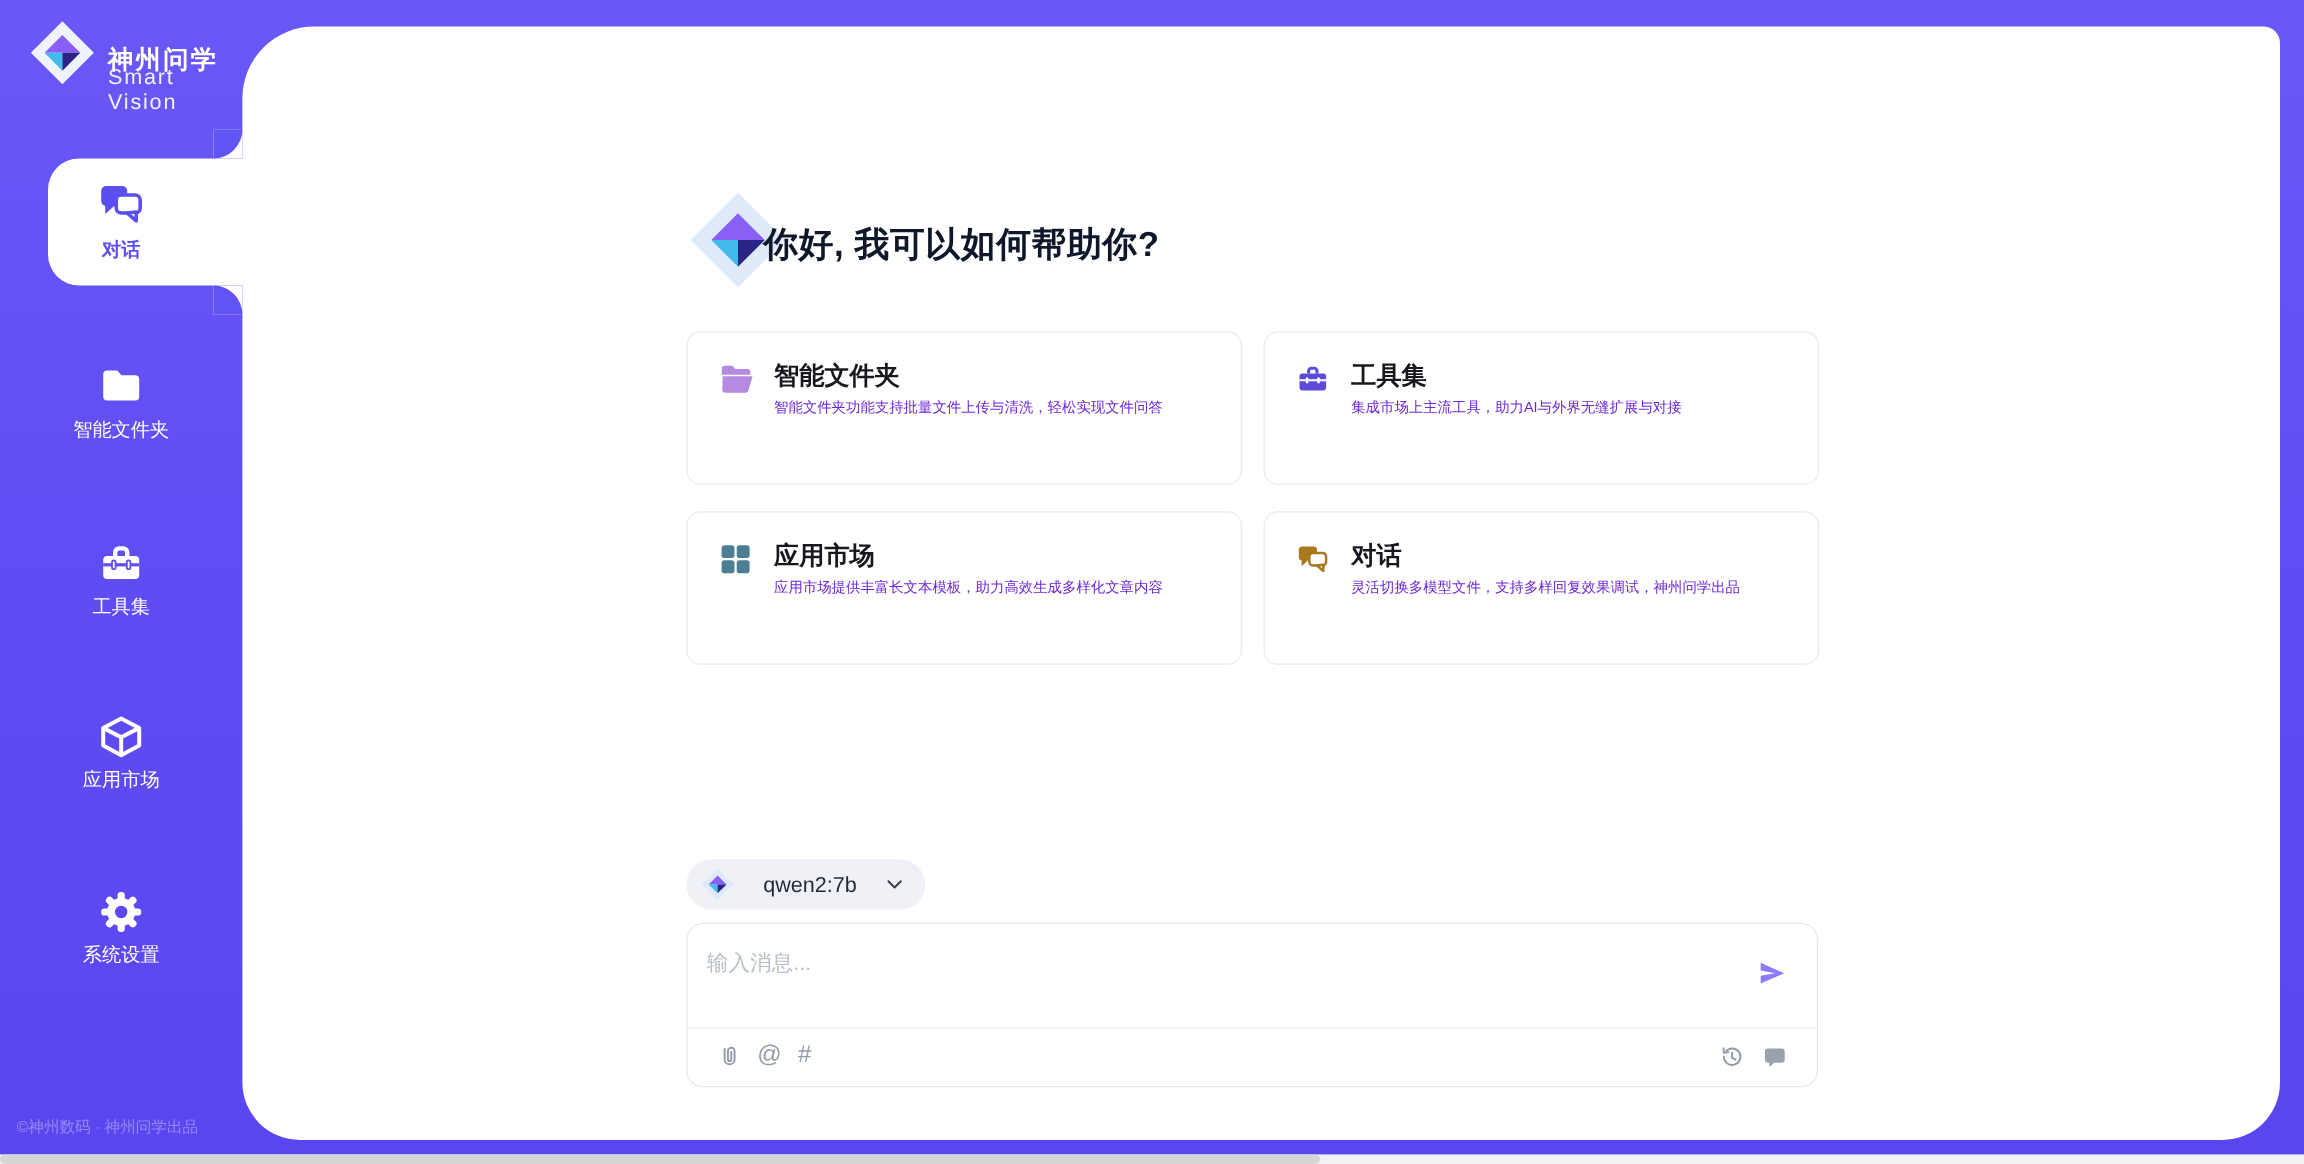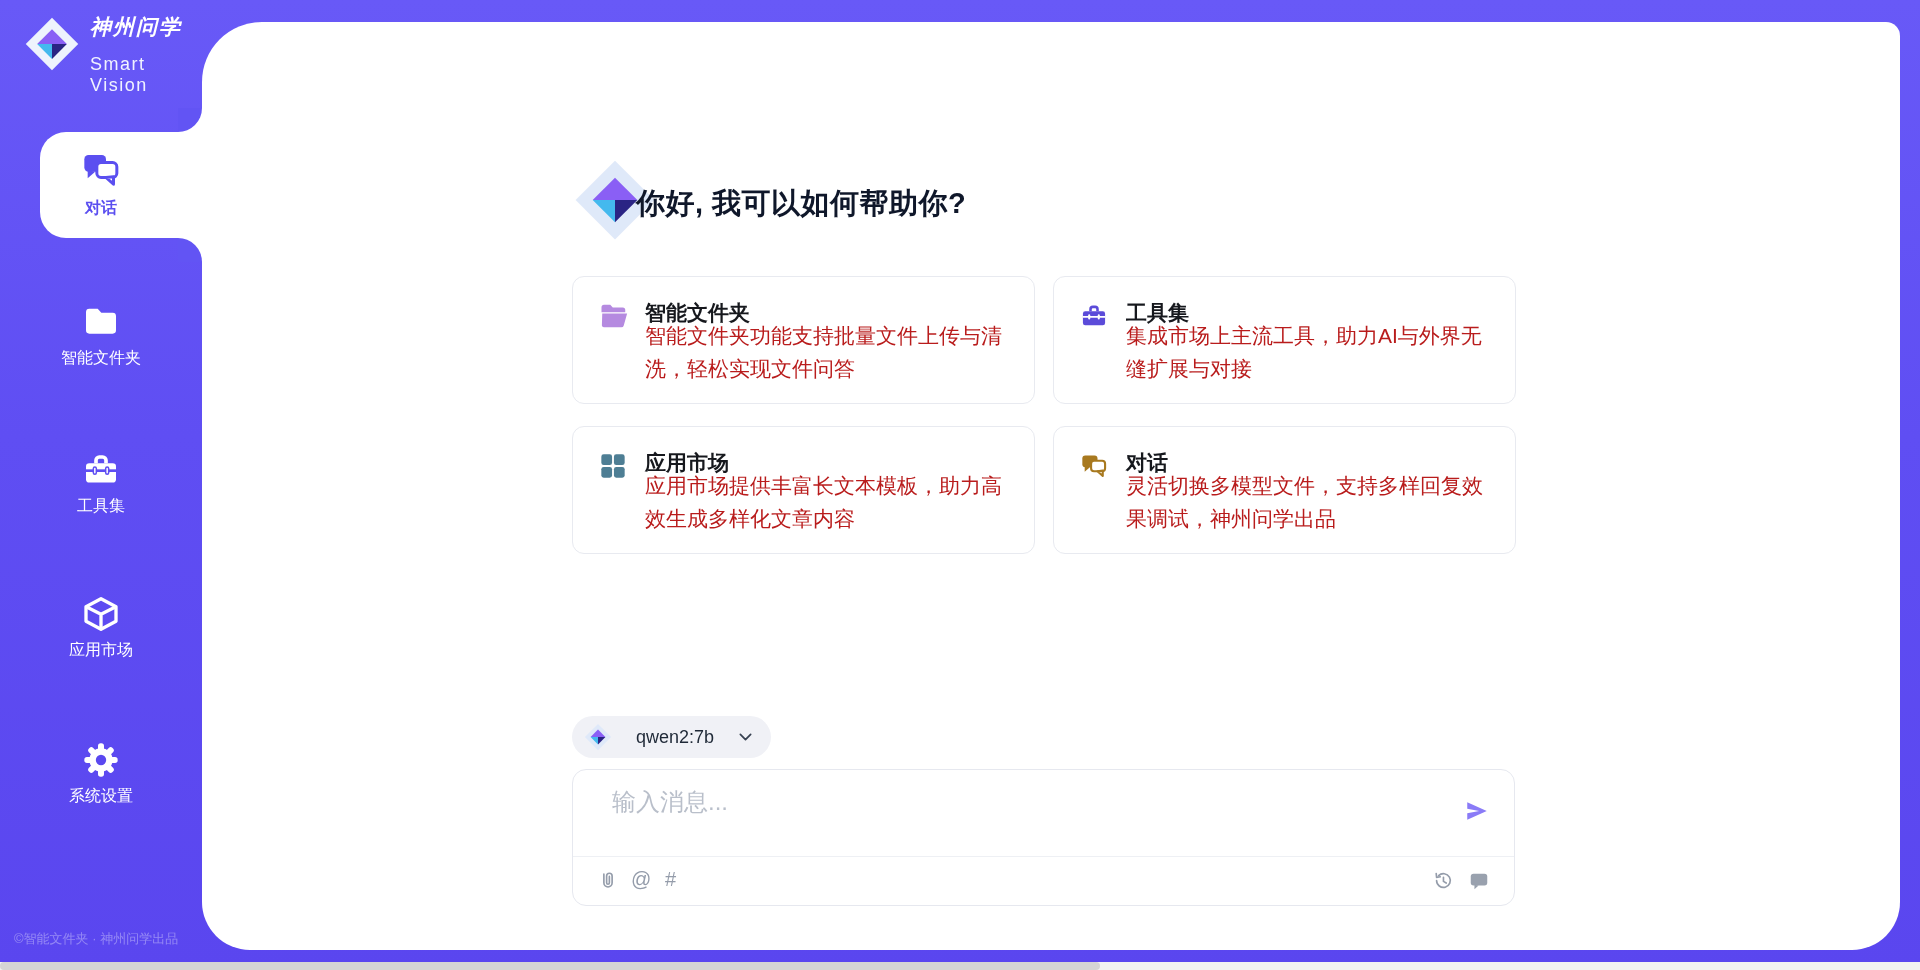--- a/index.html
+++ b/index.html
@@ -21,31 +21,31 @@
   .fillet::after{content:"";position:absolute;inset:0;background:#6254f4;}
   .fillet.top::after{border-bottom-right-radius:100%;}
   .fillet.bot::after{border-top-right-radius:100%;}
   .footer-note{color:rgba(255,255,255,0.35);font-size:13px;}
   
   .greeting{font-size:29px;font-weight:700;color:#0f172a;letter-spacing:0.5px;}
   
   .card{width:463px;height:128px;background:#fff;border:1px solid #e8eaf0;border-radius:12px;
         box-sizing:border-box;cursor:pointer;}
   .card-title{position:absolute;left:72px;top:22px;font-size:21px;font-weight:700;color:#16181d;}
-  .card-desc{position:absolute;left:72px;top:43px;width:372px;font-size:21px;line-height:1.55;color:#b91c1c;}
+  .card-desc{position:absolute;left:72px;top:53px;width:372px;font-size:12px;line-height:1.55;color:#6d28d9;}
   .card-icon{position:absolute;left:26px;top:25px;}
   
   .pill{left:572px;top:716px;height:42px;background:#f0f1f6;border-radius:21px;
         display:flex;align-items:center;padding:0 18px 0 12px;gap:24px;cursor:pointer;}
   .pill-text{font-size:18px;color:#1f2937;}
   
   .composer{left:572px;top:769px;width:943px;height:137px;background:#fff;
             border:1px solid #e6e8ef;border-radius:14px;box-sizing:border-box;}
-  .composer input{position:absolute;left:37px;top:16px;width:840px;height:30px;border:none;outline:none;
-                  font-size:24px;color:#c2410c;font-family:inherit;background:transparent;}
+  .composer input{position:absolute;left:14px;top:16px;width:840px;height:30px;border:none;outline:none;
+                  font-size:18px;color:#c2410c;font-family:inherit;background:transparent;}
   .composer input::placeholder{color:#b9bfca;}
   .divider{left:0;top:86px;width:100%;height:0;border-top:1px solid #eef0f4;}
   .tool-ic{position:absolute;top:98px;color:#949caa;font-size:20px;cursor:pointer;}
   .scroll-track{left:0;top:962px;width:1920px;height:8px;background:#f2f2f2;}
   .scroll-thumb{left:0;top:0;width:1100px;height:8px;background:#d5d5d5;border-radius:4px;}
 </style>
 </head>
 <body>
 
 <div class="stage">
@@ -55,21 +55,21 @@
   <div class="abs" style="left:0;top:0;width:202px;height:970px;">
 
     <div class="abs" style="left:24px;top:16px;">
       <svg width="56" height="56" viewBox="0 0 64 64">
         <polygon points="32,2 62,32 32,62 2,32" fill="#eef3fd"></polygon>
         <polygon points="32,15 49,32 15,32" fill="#8a5ff5"></polygon>
         <polygon points="15,32 32,32 32,49" fill="#44b9ee"></polygon>
         <polygon points="32,32 49,32 32,49" fill="#2a2484"></polygon>
       </svg>
     </div>
-    <div class="abs brand-zh" style="left:90px;top:13px;font-style:italic;">神州问学</div>
+    <div class="abs brand-zh" style="left:90px;top:36px;">神州问学</div>
     <div class="abs brand-en" style="left:90px;top:54px;">Smart Vision</div>
 
     <div class="abs tab-blob"></div>
     <div class="abs fillet top" style="top:108px;"></div>
     <div class="abs fillet bot" style="top:238px;"></div>
 
     <div class="abs" style="left:0;top:132px;width:202px;height:106px;cursor:pointer;">
       <svg class="abs" style="left:81px;top:18px;" width="40" height="40" viewBox="0 0 24 24">
         <rect x="2" y="3" width="13" height="10" rx="2.5" fill="#5b4ff0"></rect>
         <path d="M4 12 v5 l4.5 -4 z" fill="#5b4ff0"></path>
@@ -115,21 +115,21 @@
           <rect x="10.2" y="2" width="3.6" height="20" rx="1.6" transform="rotate(90 12 12)"></rect>
           <rect x="10.2" y="2" width="3.6" height="20" rx="1.6" transform="rotate(135 12 12)"></rect>
           <circle cx="12" cy="12" r="7"></circle>
         </g>
         <circle cx="12" cy="12" r="3.1" fill="#5a48f0"></circle>
       </svg>
       <div class="abs nav-label" style="top:52px;">系统设置</div>
     </div>
 
 
-    <div class="abs footer-note" style="left:14px;top:930px;">©智能文件夹 · 神州问学出品</div>
+    <div class="abs footer-note" style="left:14px;top:930px;">©神州数码 · 神州问学出品</div>
   </div>
 
   <div class="abs" style="left:573px;top:158px;">
     <svg width="84" height="84" viewBox="0 0 64 64">
       <polygon points="32,2 62,32 32,62 2,32" fill="#dfe9f9"></polygon>
       <polygon points="32,15 49,32 15,32" fill="#8a5ff5"></polygon>
       <polygon points="15,32 32,32 32,49" fill="#44b9ee"></polygon>
       <polygon points="32,32 49,32 32,49" fill="#2a2484"></polygon>
     </svg>
   </div>

